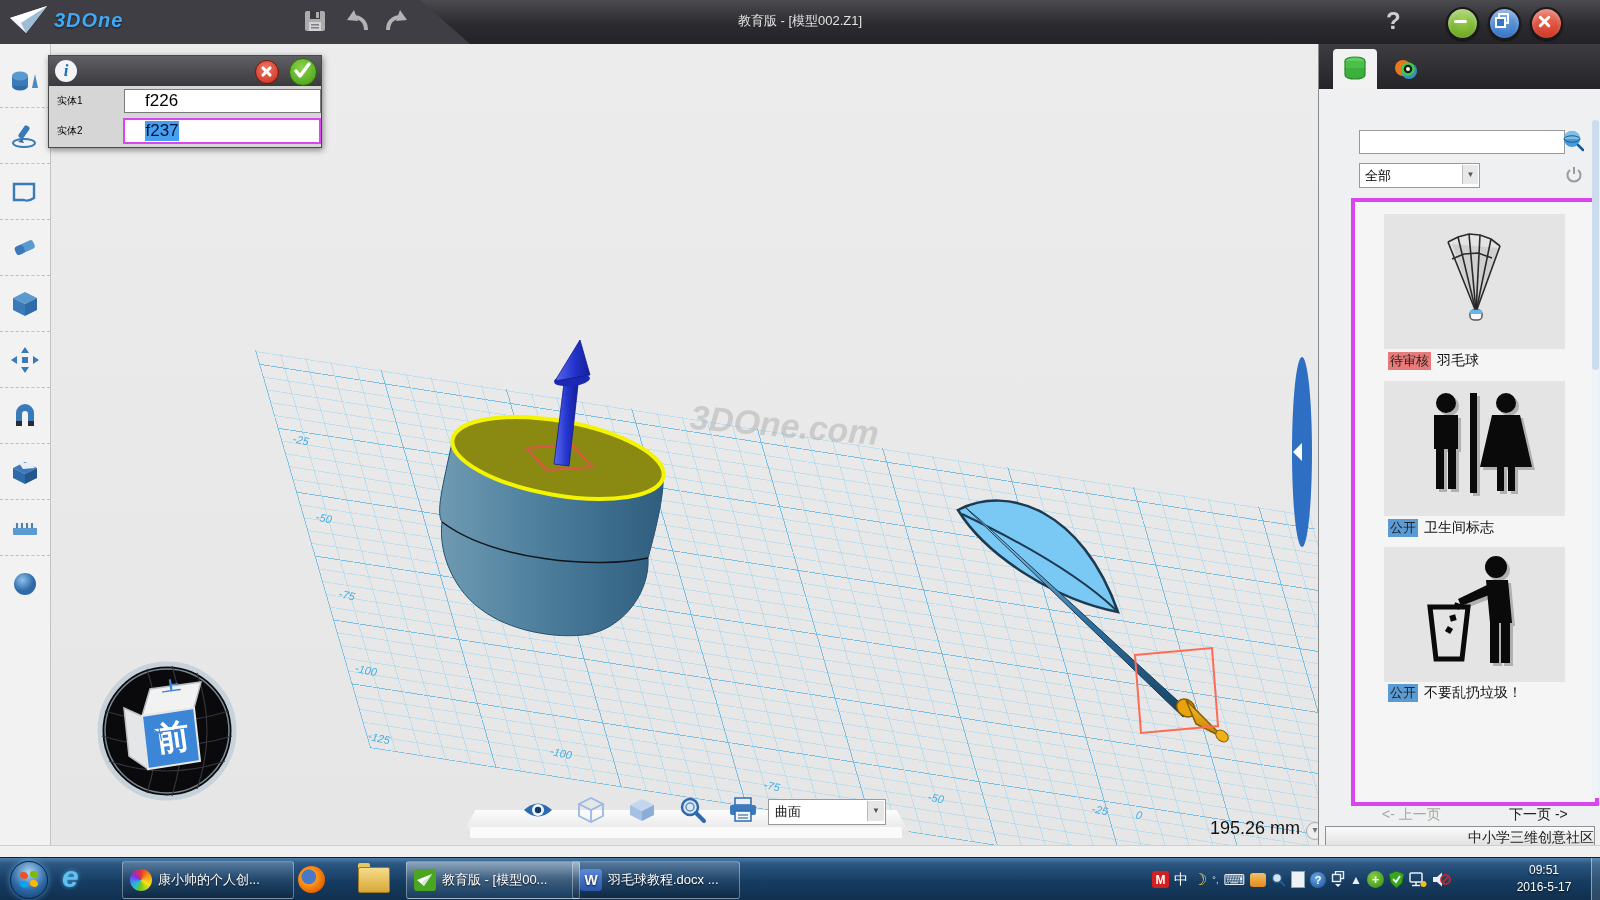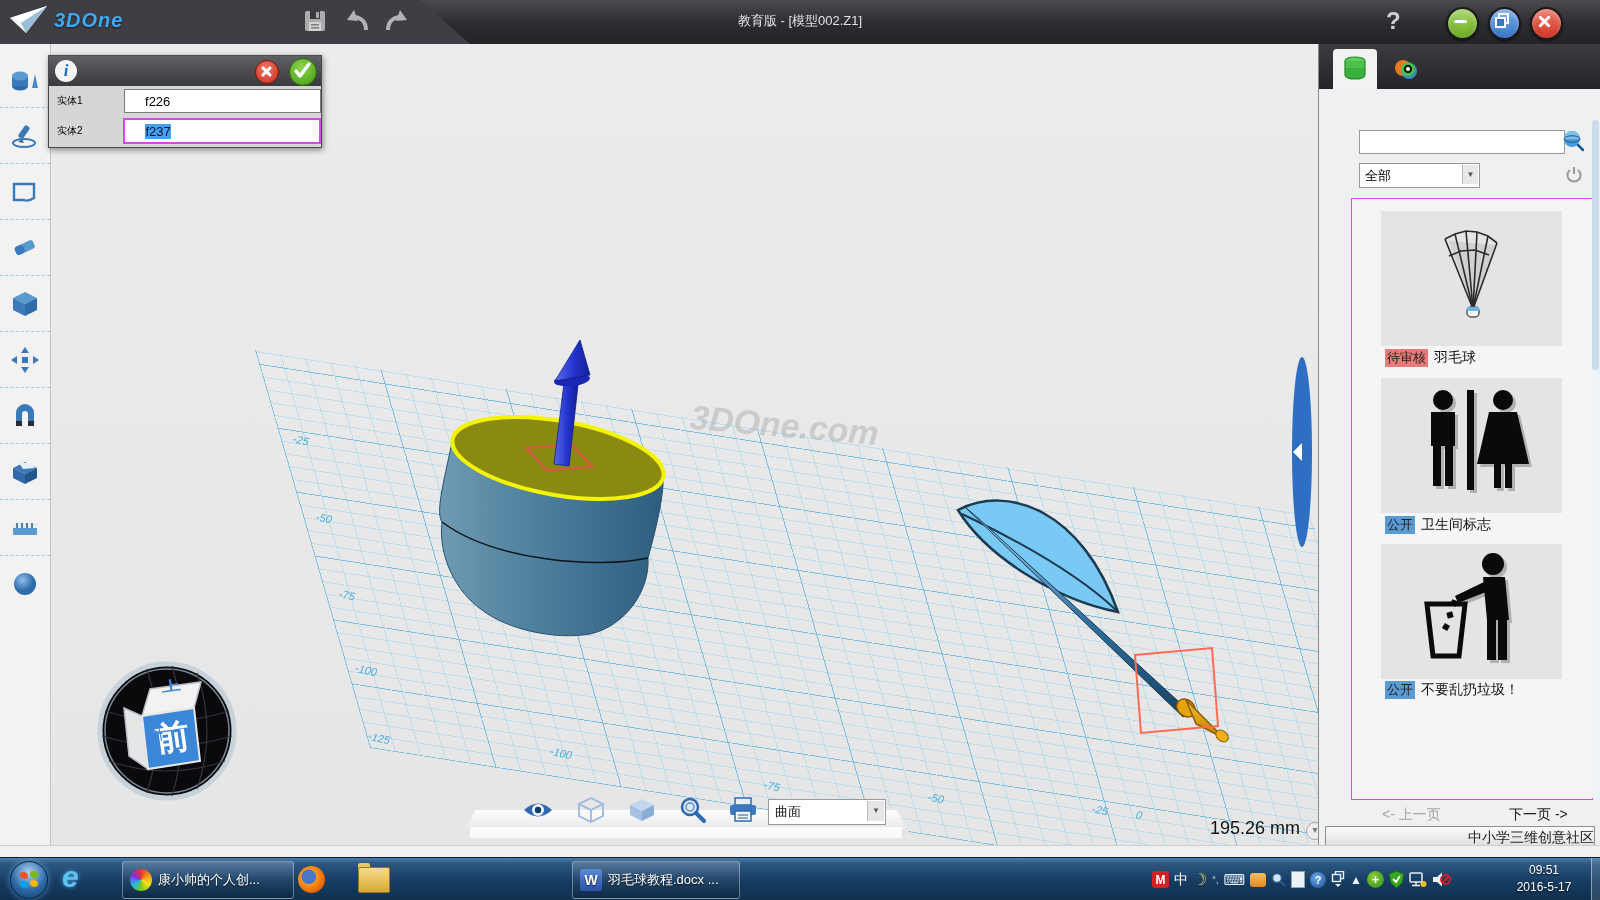--- a/index.html
+++ b/index.html
@@ -73,21 +73,21 @@
     background:#f4f4f4;color:#1a6fc4;font-family:"Liberation Serif",serif;
     font-style:italic;font-weight:bold;font-size:17px;text-align:center;line-height:22px;}
   #dlg-x{position:absolute;left:206px;top:4px;width:22px;height:22px;border-radius:50%;
     background:radial-gradient(circle at 45% 35%,#f07a65,#c42a1a);border:1px solid #801008;}
   #dlg-x .xb{position:absolute;left:4px;top:9px;width:13px;height:3px;background:#fff;border-radius:2px;}
   #dlg-ok{position:absolute;left:240px;top:2px;width:26px;height:26px;border-radius:50%;
     background:radial-gradient(circle at 45% 35%,#8ed44e,#3f9a10);border:1px solid #2a6a08;}
   .dlg-row{height:30px;display:flex;align-items:center;}
   .dlg-label{width:72px;padding-left:8px;font-size:10px;color:#000;}
   .dlg-input{width:188px;height:22px;background:#fff;border:1px solid #7a7a7a;
-    font-size:13px;color:#000;display:flex;align-items:center;padding-left:20px;}
+    font-size:17px;color:#000;display:flex;align-items:center;padding-left:20px;}
   #dlg-input2{border:2px solid #d946ef;}
   #dlg-input2 .sel{background:#45a0f0;color:#00113a;}
 
   
   #rp{left:1318px;top:44px;width:282px;height:801px;background:#eff0f1;
     border-left:1px solid #8a8a8a;z-index:30;}
   #rp-darkstrip{left:0;top:0;width:282px;height:45px;background:linear-gradient(#3c3c41,#242428);}
   #rp-tab1{left:14px;top:5px;width:44px;height:40px;background:#f2f2f3;
     border-radius:4px 4px 0 0;display:flex;align-items:center;justify-content:center;cursor:pointer;}
   #rp-tab2{left:66px;top:8px;width:42px;height:34px;display:flex;align-items:center;
@@ -96,21 +96,21 @@
   .ttab{position:absolute;top:5px;font-size:15px;color:#1a1a1a;cursor:pointer;}
   #ttab-user{left:204px;top:2px;width:66px;height:29px;background:#fbfbfb;
     border:1px solid #9ab0c4;border-bottom:1px solid #fbfbfb;border-radius:4px 4px 0 0;
     text-align:center;line-height:27px;}
   #rp-search{left:40px;top:86px;width:196px;height:22px;border:1px solid #999;
     background:#fff;font-size:13px;padding:0 4px;outline:none;}
   #rp-filter{left:40px;top:119px;width:114px;height:23px;background:#fff;border:1px solid #999;
     font-size:13px;display:flex;align-items:center;padding-left:5px;cursor:pointer;}
   #rp-filter .arrow{position:absolute;right:1px;top:1px;width:15px;height:19px;background:#e8e8e8;
     border-left:1px solid #bbb;font-size:8px;color:#555;text-align:center;line-height:19px;}
-  #rp-listbox{left:32px;top:154px;width:240px;height:600px;border:1px solid #d946ef;background:#f5f5f6;}
+  #rp-listbox{left:32px;top:154px;width:240px;height:600px;border:4px solid #d946ef;background:#f5f5f6;}
   .card-img{position:absolute;left:29px;width:181px;height:135px;background:#e4e4e4;cursor:pointer;}
   .card-label{position:absolute;left:33px;height:16px;display:flex;gap:6px;align-items:center;
     font-size:14px;color:#111;}
   .badge{font-size:13px;padding:0 2px;color:#222;}
   .badge.pending{background:#e87a7a;}
   .badge.public{background:#5b9bd5;}
   #rp-prev{left:63px;top:762px;font-size:14px;color:#a6a6a6;cursor:pointer;}
   #rp-next{left:190px;top:762px;font-size:14px;color:#222;cursor:pointer;}
   #rp-community{left:6px;top:782px;width:268px;height:21px;border:1px solid #909090;
     background:linear-gradient(#fbfbfb,#dcdcdc);font-size:14px;color:#222;
@@ -594,20 +594,29 @@
       <div id="pinwheel"></div>
       <span>康小帅的个人创...</span>
     </div>
 
     <div id="ff"></div>
     <div id="folder">
       <div class="tab"></div>
         <div class="back"></div>
     </div>
 
+    <div class="task active" style="left:406px;width:158px">
+      <div class="appico" style="background:#4aa520">
+        <svg width="16" height="13" viewBox="0 0 16 13">
+            <polygon points="0,6 15,0 7,12" fill="#fff"></polygon>
+            <polygon points="15,0 7,12 5,8" fill="#cfe8cf"></polygon>
+          </svg>
+      </div>
+      <span>教育版 - [模型00...</span>
+    </div>
 
     <div class="task" style="left:572px;width:152px">
       <div class="appico" style="background:linear-gradient(#5a8ad8,#2a55a8);font-weight:bold;color:#fff;font-size:14px;">W</div>
       <span>羽毛球教程.docx ...</span>
     </div>
 
     <div id="tray">
       <span class="trayico" style="width:17px;height:17px;background:#d42020;border-radius:3px;color:#fff;font-weight:bold;font-size:12px;">M</span>
       <span class="trayico" style="font-size:14px;">中</span>
       <span class="trayico" style="color:#f5d060;font-size:16px;">☽</span>

